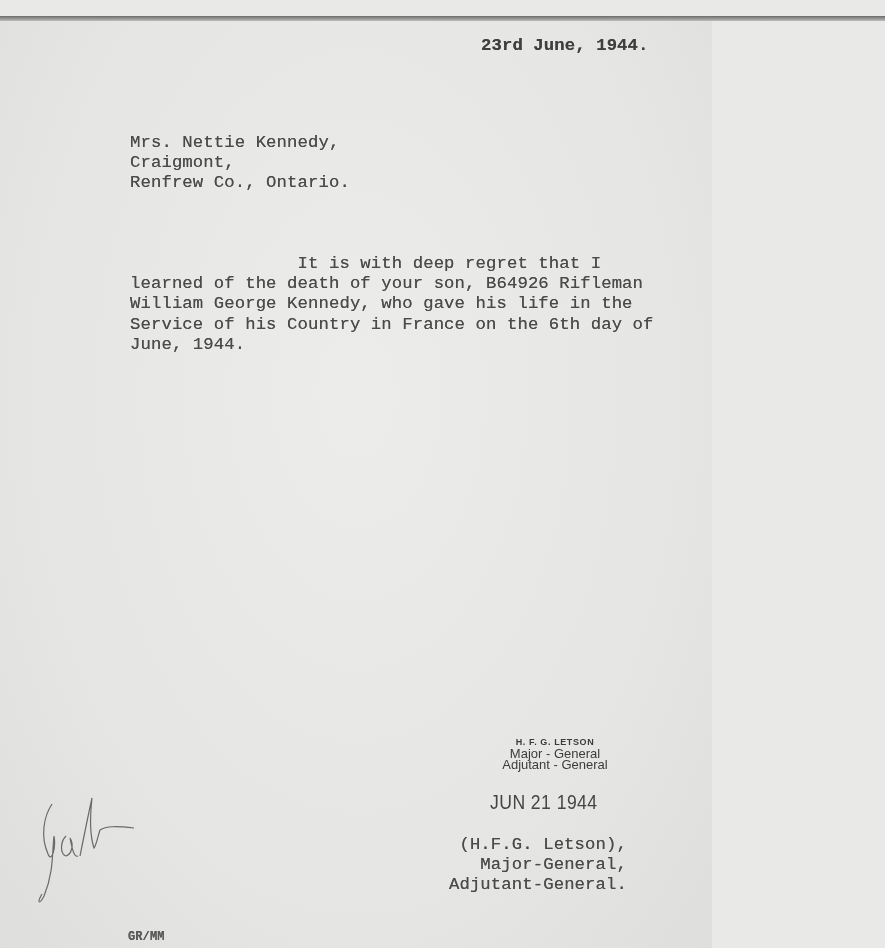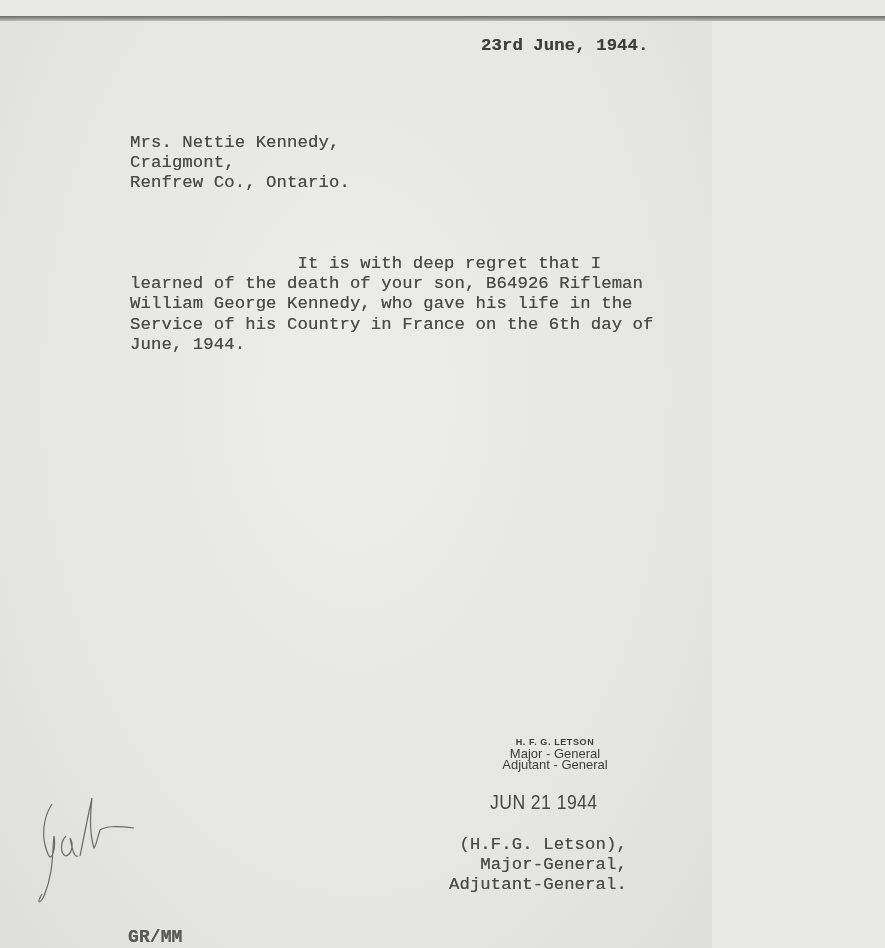--- a/index.html
+++ b/index.html
@@ -43,21 +43,21 @@
     }
     .stamp .name { font-size: 9px; font-weight: bold; letter-spacing: 0.6px; line-height: 12px; }
     .stamp .rank { font-size: 13px; line-height: 11px; }
     .datestamp {
       position: absolute; left: 490px; top: 775px;
       font-family: "Liberation Sans", "DejaVu Sans", sans-serif;
       font-size: 20px; color: #454545; letter-spacing: 0.5px;
       transform: scaleX(0.88); transform-origin: left;
     }
     .sigblock { left: 428px; top: 819px; text-align: right; }
-    .ref { left: 128px; top: 911px; font-weight: bold; color: #5a5a5a; font-size: 18px; }
+    .ref { left: 128px; top: 911px; font-weight: bold; color: #5a5a5a; font-size: 12px; }
     .handwriting { position: absolute; left: 30px; top: 760px; width: 120px; height: 140px; }
   </style>
 </head>
 <body>
 
 <div class="page">
   <div class="topedge"></div>
 
   <div class="tw date">23rd June, 1944.</div>
 

